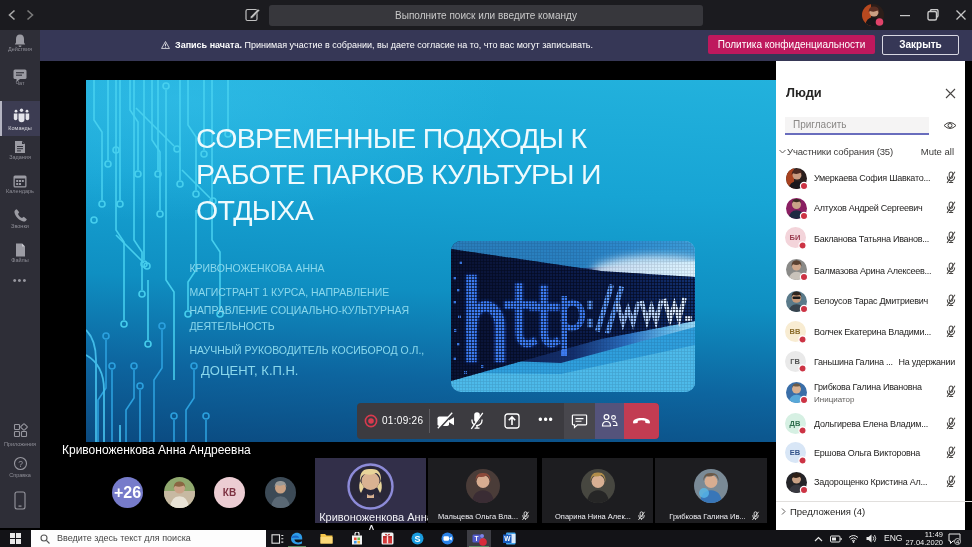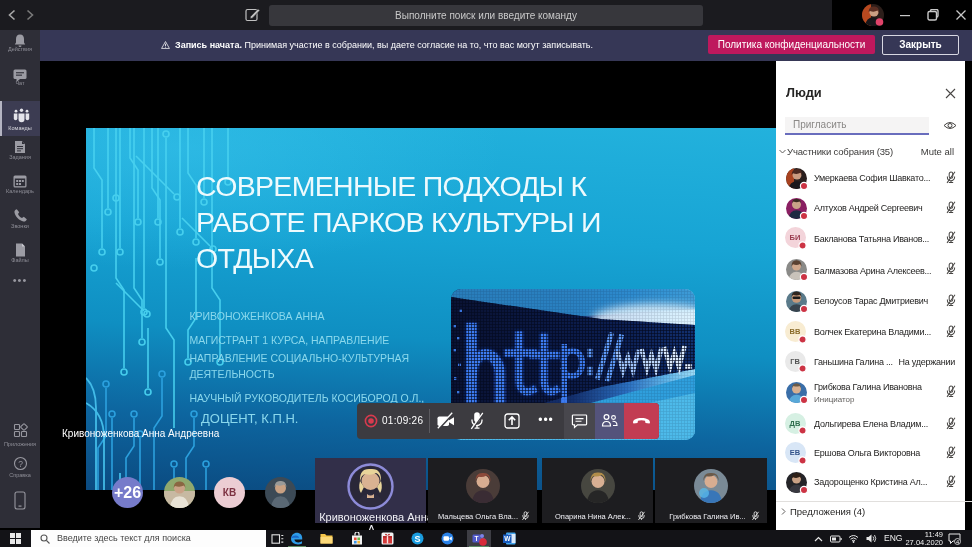--- a/index.html
+++ b/index.html
@@ -1,20 +1,20 @@
 <!DOCTYPE html>
 <html><head><meta charset="utf-8"><style>
 html,body{margin:0;padding:0;background:#000;}
 #root{position:relative;width:972px;height:547px;overflow:hidden;background:#000;font-family:"Liberation Sans",sans-serif;}
 .abs{position:absolute;}
 svg{display:block;}
 </style></head><body>
 <div id="root">
 
-<div class="abs" style="left:0;top:0;width:832px;height:30px;background:#1b1b1f;">
+<div class="abs" style="left:0;top:0;width:972px;height:30px;background:#1b1b1f;">
   <svg class="abs" style="left:7px;top:9px" width="10" height="12" viewBox="0 0 10 12">
         <path d="M7.5 1.5 L2.5 6 L7.5 10.5" stroke="#a8a8a8" stroke-width="1.6" fill="none"></path>
       </svg>
   <svg class="abs" style="left:25px;top:9px" width="10" height="12" viewBox="0 0 10 12">
         <path d="M2.5 1.5 L7.5 6 L2.5 10.5" stroke="#7a7a7a" stroke-width="1.6" fill="none"></path>
       </svg>
   <svg class="abs" style="left:245px;top:7px" width="16" height="15" viewBox="0 0 16 15">
         <rect x="1" y="2.5" width="11" height="11" rx="1.5" stroke="#c0c0c0" stroke-width="1.2" fill="none"></rect>
         <path d="M5.5 9.5 L13 1.8 L14.8 3.6 L7.3 11.2 L5 11.8 Z" fill="#c0c0c0" stroke="#1b1b1f" stroke-width="0.6"></path>
       </svg>
@@ -132,21 +132,21 @@
   <div class="abs" style="left:0;top:441.5px;width:40px;text-align:center;font-size:5.5px;color:#8e8e97;">Справка</div>
 
   <svg class="abs" style="left:13px;top:461px" width="14" height="21" viewBox="0 0 14 21">
         <rect x="2" y="1" width="10" height="17" rx="2" stroke="#97979f" stroke-width="1.1" fill="none"></rect>
         <rect x="5.5" y="14.5" width="3" height="1.2" fill="#97979f"></rect>
       </svg>
 </div>
 
 <div class="abs" style="left:86px;top:80px;width:774px;height:362px;overflow:hidden;background:
  radial-gradient(70% 55% at 12% 6%, rgba(62,200,240,0.45) 0%, rgba(62,200,240,0) 60%),
- linear-gradient(183deg, #23b2dd 0%, #17a4d4 32%, #0f8fc2 58%, #0d659f 80%, #0b4a80 100%); margin-top: 48px;">
+ linear-gradient(183deg, #23b2dd 0%, #17a4d4 32%, #0f8fc2 58%, #0d659f 80%, #0b4a80 100%);">
 
   <svg class="abs" style="left:0;top:0" width="150" height="362" viewBox="0 0 150 362" fill="none">
     <g stroke="#49d2f0" stroke-width="1.6" opacity="0.95" fill="none">
       <path d="M8 0 V40 L16 52 V120"></path>
           <circle cx="16" cy="124" r="3"></circle>
       <path d="M22 0 V80"></path>
           <circle cx="22" cy="84" r="3"></circle>
       <path d="M30 0 V150 L38 162 V240"></path>
           <circle cx="38" cy="244" r="3"></circle>
       <path d="M44 0 V30 L52 42 V90"></path>
@@ -306,21 +306,21 @@
             <rect x="8" y="20" width="3" height="3"></rect>
             <rect x="13" y="130" width="3" height="3"></rect>
             <rect x="30" y="124" width="3" height="3"></rect>
       </g>
       <path d="M0 8 L150 30 L244 36 L244 80 L150 98 L0 140 Z" fill="url(#led)"></path>
       <rect width="244" height="151" fill="url(#led)" opacity="0.15"></rect>
     </g>
   </svg>
     </div>
 
-<div class="abs" style="left:62px;top:428px;font-size:10px;color:#fff;">Кривоноженкова Анна Андреевна</div>
+<div class="abs" style="left:62px;top:443px;font-size:12px;color:#fff;">Кривоноженкова Анна Андреевна</div>
 
 <div class="abs" style="left:357px;top:403px;width:302px;height:36px;background:#3c3b40;border-radius:4px;overflow:hidden;">
   <svg class="abs" style="left:7px;top:11px" width="14" height="14" viewBox="0 0 14 14">
         <circle cx="7" cy="7" r="5.6" stroke="#d93a4e" stroke-width="1.6" fill="none"></circle>
         <circle cx="7" cy="7" r="2.8" fill="#d93a4e"></circle>
       </svg>
   <div class="abs" style="left:25px;top:0;height:36px;line-height:36px;font-size:10px;color:#fff;letter-spacing:0.3px;">01:09:26</div>
   <div class="abs" style="left:72px;top:6px;width:1px;height:24px;background:#5c5b60;"></div>
 
   <svg class="abs" style="left:79px;top:9px" width="20" height="18" viewBox="0 0 20 18">

